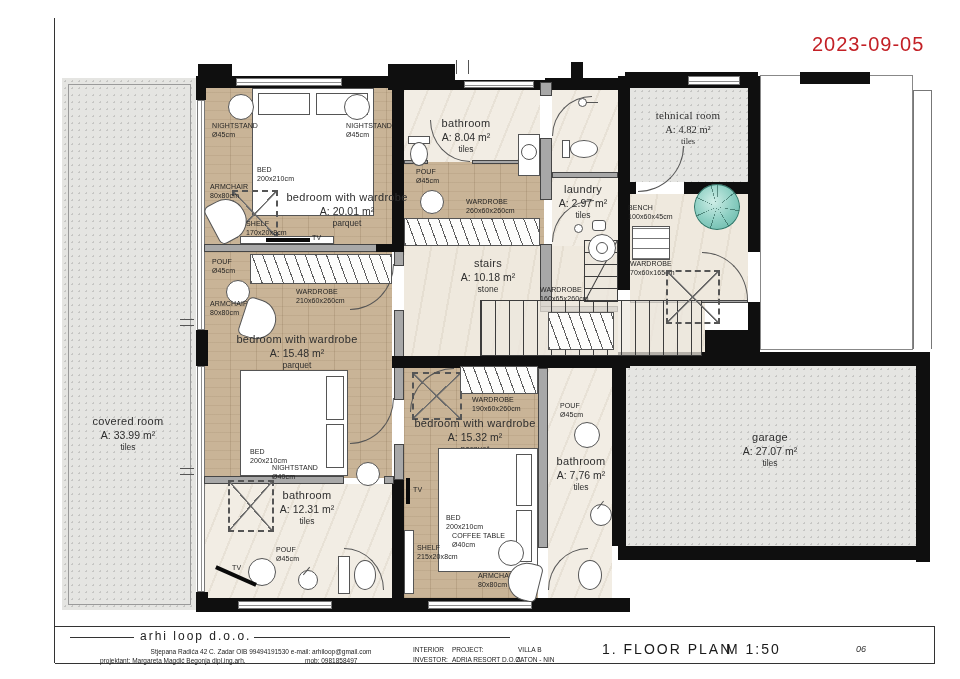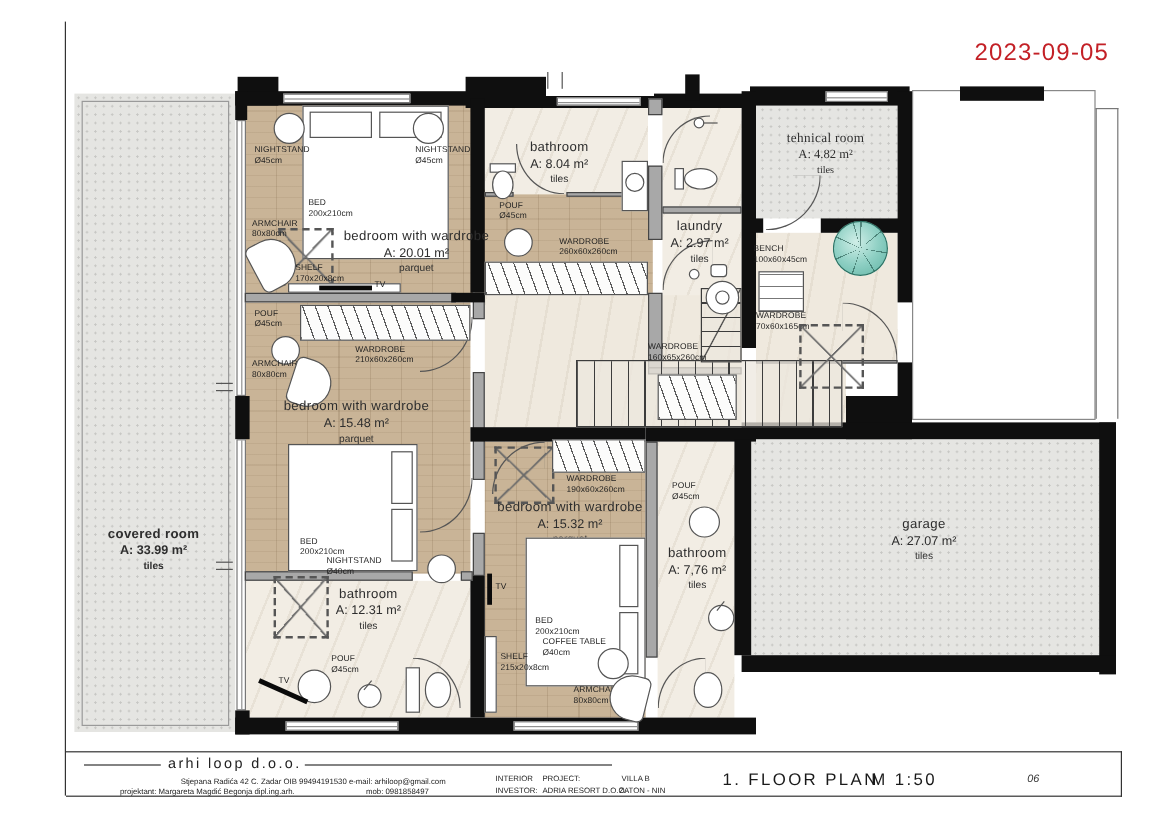--- a/index.html
+++ b/index.html
@@ -250,20 +250,25 @@
     <div>BENCH</div>
     <div>100x60x45cm</div>
   </div>
   <div class="furn" style="left:632px;top:226px;width:38px;height:34px;background-image:repeating-linear-gradient(0deg,#777 0 1px,transparent 1px 10px);"></div>
   <div class="flabel" style="left:630px;top:260px;width:34px;">
     <div>WARDROBE</div>
     <div>70x60x165cm</div>
   </div>
   <div class="dashx" style="left:666px;top:270px;width:54px;height:54px;"></div>
 
+  <div class="rlabel" style="left:446px;top:256px;width:84px;">
+    <div class="rname">stairs</div>
+    <div class="rarea">A: 10.18 m²</div>
+    <div class="rfloor">stone</div>
+  </div>
 
   <div class="hatch" style="left:250px;top:254px;width:142px;height:30px;"></div>
   <div class="flabel" style="left:296px;top:288px;">
     <div>WARDROBE</div>
     <div>210x60x260cm</div>
   </div>
   <div class="flabel" style="left:212px;top:258px;">
     <div>POUF</div>
     <div>Ø45cm</div>
   </div>
@@ -352,21 +357,21 @@
   <div class="furn circ" style="left:574px;top:422px;width:26px;height:26px;"></div>
   <div class="rlabel" style="left:548px;top:454px;width:66px;">
     <div class="rname">bathroom</div>
     <div class="rarea">A: 7,76 m²</div>
     <div class="rfloor">tiles</div>
   </div>
   <div class="furn circ" style="left:590px;top:504px;width:22px;height:22px;"></div>
   <div class="dim" style="left:600px;top:500px;width:1px;height:10px;transform:rotate(38deg);"></div>
   <div class="furn circ" style="left:578px;top:560px;width:24px;height:30px;"></div>
 
-  <div class="rlabel" style="left:64px;top:438px;width:128px;font-weight:bold;">
+  <div class="rlabel" style="left:64px;top:414px;width:128px;">
     <div class="rname">covered room</div>
     <div class="rarea">A: 33.99 m²</div>
     <div class="rfloor">tiles</div>
   </div>
   <div class="rlabel" style="left:712px;top:430px;width:116px;">
     <div class="rname">garage</div>
     <div class="rarea">A: 27.07 m²</div>
     <div class="rfloor">tiles</div>
   </div>
 

